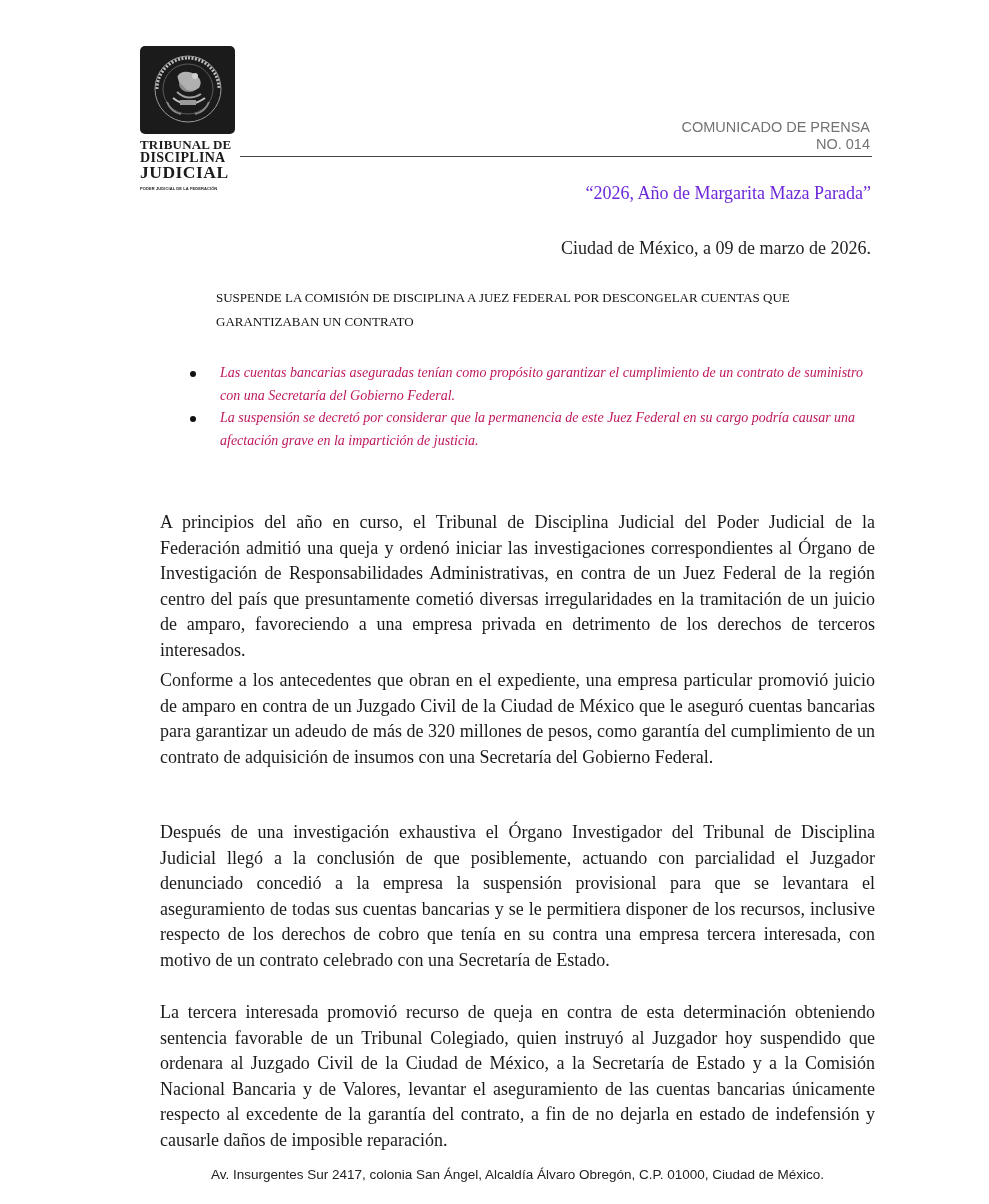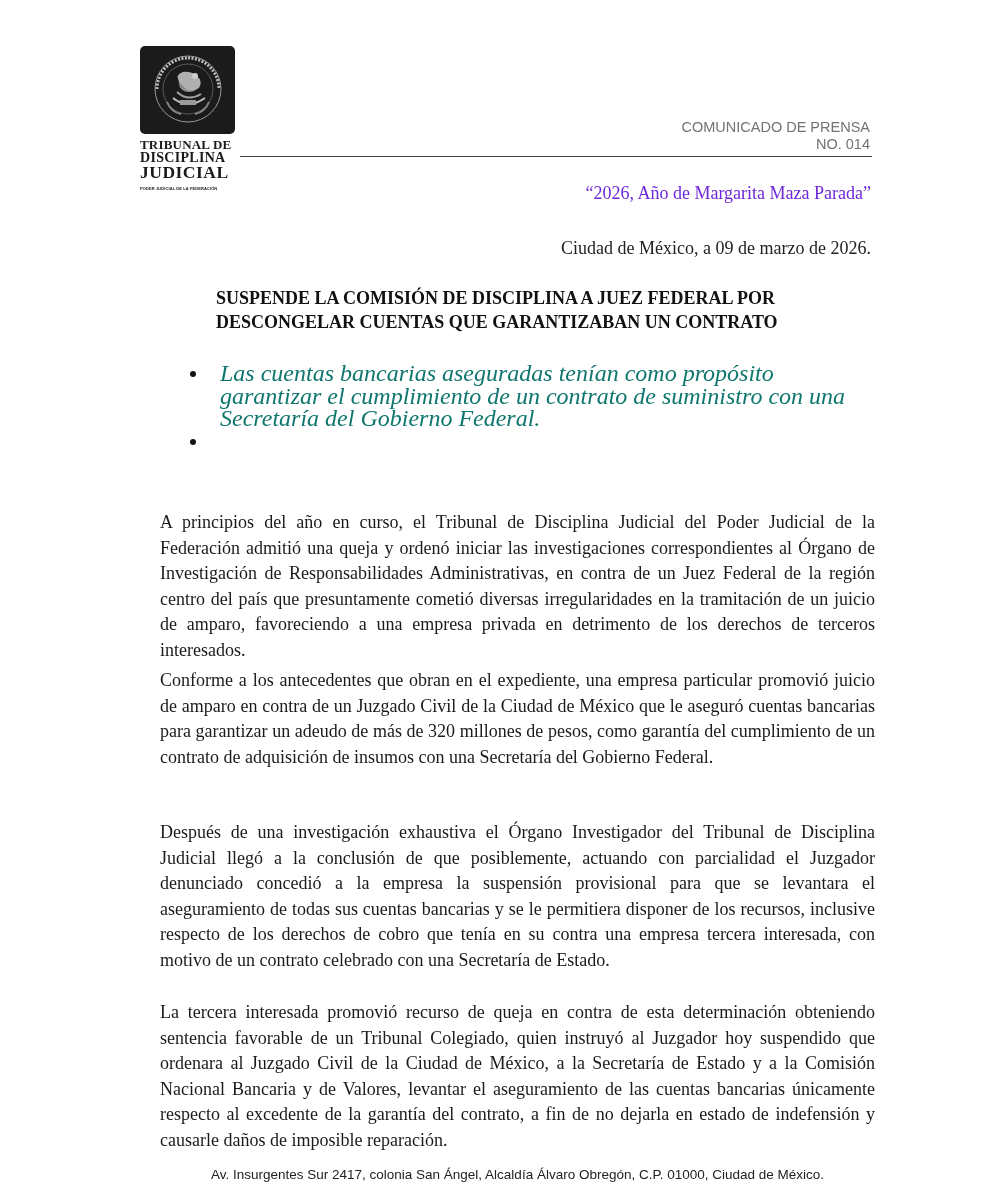--- a/index.html
+++ b/index.html
@@ -15,24 +15,24 @@
   .logo-l2 { font-size: 14px; letter-spacing: 0.3px; }
   .logo-l3 { font-size: 17.5px; letter-spacing: 0.5px; line-height: 17px; }
   .logo-sub { font-family: "Liberation Sans", sans-serif; font-size: 4px; font-weight: bold; letter-spacing: 0.1px; margin-top: 1px; }
 
   .header-line { position: absolute; left: 240px; top: 156px; width: 632px; height: 1px; background: #444; }
   .press-label { position: absolute; right: 119px; top: 119px; text-align: right; font-size: 14.5px; line-height: 17px; color: #737373; }
 
   .motto { position: absolute; right: 118px; top: 183px; font-size: 18px; color: #6d28d9; }
   .dateline { position: absolute; right: 118px; top: 238px; font-size: 18px; color: #222; }
 
-  .headline { position: absolute; left: 216px; top: 286px; width: 620px; font-size: 18px; font-weight: bold; line-height: 24px; color: #111; }
+  .headline { position: absolute; left: 216px; top: 286px; width: 620px; font-size: 13px; font-weight: normal; line-height: 24px; color: #111; }
 
   .bullets { position: absolute; left: 190px; top: 362px; width: 690px; margin: 0; padding: 0; list-style: none; }
-  .bullets li { position: relative; padding-left: 30px; font-size: 24px; font-style: italic; line-height: 22.5px; color: #0f766e; }
+  .bullets li { position: relative; padding-left: 30px; font-size: 14px; font-style: italic; line-height: 22.5px; color: #be185d; }
   .bullets li .dot { position: absolute; left: 0; top: 9px; width: 6px; height: 6px; background: #111; border-radius: 50%; }
 
   .para { position: absolute; left: 160px; width: 715px; font-size: 18px; line-height: 25.5px; text-align: justify; color: #1a1a1a; margin: 0; }
   .p1 { top: 490px; margin-top: 20px; }
   .p2 { top: 668px; }
   .p3 { top: 820px; }
   .p4 { top: 1000px; }
 
   .footer { position: absolute; left: 4px; width: 100%; top: 1167px; text-align: center; font-size: 13.5px; color: #222; padding-left: 38px; box-sizing: border-box; }
 </style>
@@ -70,21 +70,21 @@
 </div>
 <div class="header-line"></div>
 
 <div class="motto serif">“2026, Año de Margarita Maza Parada”</div>
 <div class="dateline serif">Ciudad de México, a 09 de marzo de 2026.</div>
 
 <div class="headline serif">SUSPENDE LA COMISIÓN DE DISCIPLINA A JUEZ FEDERAL POR DESCONGELAR CUENTAS QUE GARANTIZABAN UN CONTRATO</div>
 
 <ul class="bullets serif">
   <li><span class="dot"></span><span>Las cuentas bancarias aseguradas tenían como propósito garantizar el cumplimiento de un contrato de suministro con una Secretaría del Gobierno Federal.</span></li>
-  <li><span class="dot"></span></li>
+  <li><span class="dot"></span><span>La suspensión se decretó por considerar que la permanencia de este Juez Federal en su cargo podría causar una afectación grave en la impartición de justicia.</span></li>
 </ul>
 
 <p class="para p1 serif">A principios del año en curso, el Tribunal de Disciplina Judicial del Poder Judicial de la Federación admitió una queja y ordenó iniciar las investigaciones correspondientes al Órgano de Investigación de Responsabilidades Administrativas, en contra de un Juez Federal de la región centro del país que presuntamente cometió diversas irregularidades en la tramitación de un juicio de amparo, favoreciendo a una empresa privada en detrimento de los derechos de terceros interesados.</p>
 <p class="para p2 serif">Conforme a los antecedentes que obran en el expediente, una empresa particular promovió juicio de amparo en contra de un Juzgado Civil de la Ciudad de México que le aseguró cuentas bancarias para garantizar un adeudo de más de 320 millones de pesos, como garantía del cumplimiento de un contrato de adquisición de insumos con una Secretaría del Gobierno Federal.</p>
 <p class="para p3 serif">Después de una investigación exhaustiva el Órgano Investigador del Tribunal de Disciplina Judicial llegó a la conclusión de que posiblemente, actuando con parcialidad el Juzgador denunciado concedió a la empresa la suspensión provisional para que se levantara el aseguramiento de todas sus cuentas bancarias y se le permitiera disponer de los recursos, inclusive respecto de los derechos de cobro que tenía en su contra una empresa tercera interesada, con motivo de un contrato celebrado con una Secretaría de Estado.</p>
 <p class="para p4 serif">La tercera interesada promovió recurso de queja en contra de esta determinación obteniendo sentencia favorable de un Tribunal Colegiado, quien instruyó al Juzgador hoy suspendido que ordenara al Juzgado Civil de la Ciudad de México, a la Secretaría de Estado y a la Comisión Nacional Bancaria y de Valores, levantar el aseguramiento de las cuentas bancarias únicamente respecto al excedente de la garantía del contrato, a fin de no dejarla en estado de indefensión y causarle daños de imposible reparación.</p>
 
 <div class="footer sans">Av. Insurgentes Sur 2417, colonia San Ángel, Alcaldía Álvaro Obregón, C.P. 01000, Ciudad de México.</div>
 
 </body></html>

